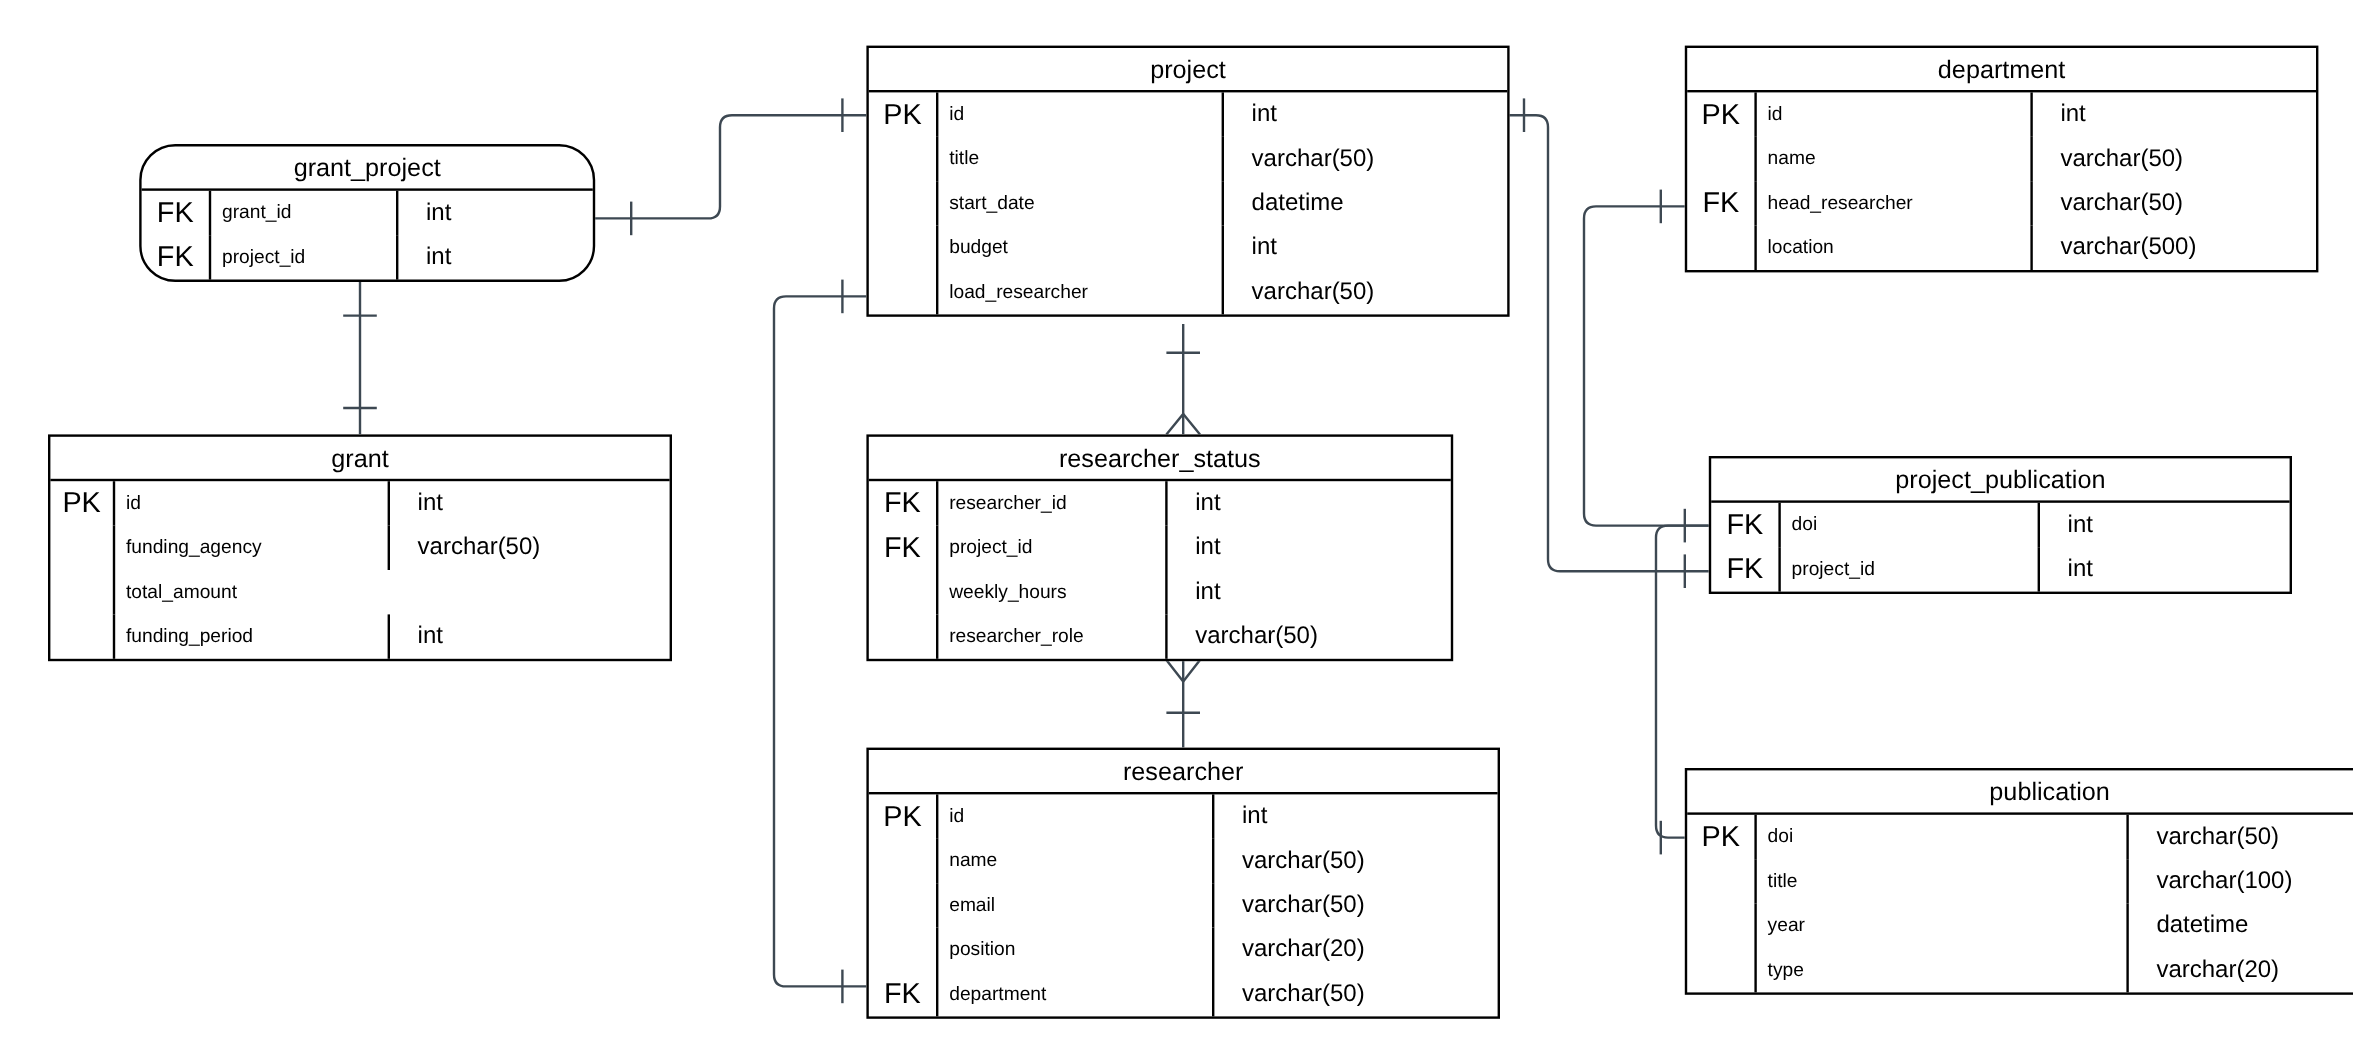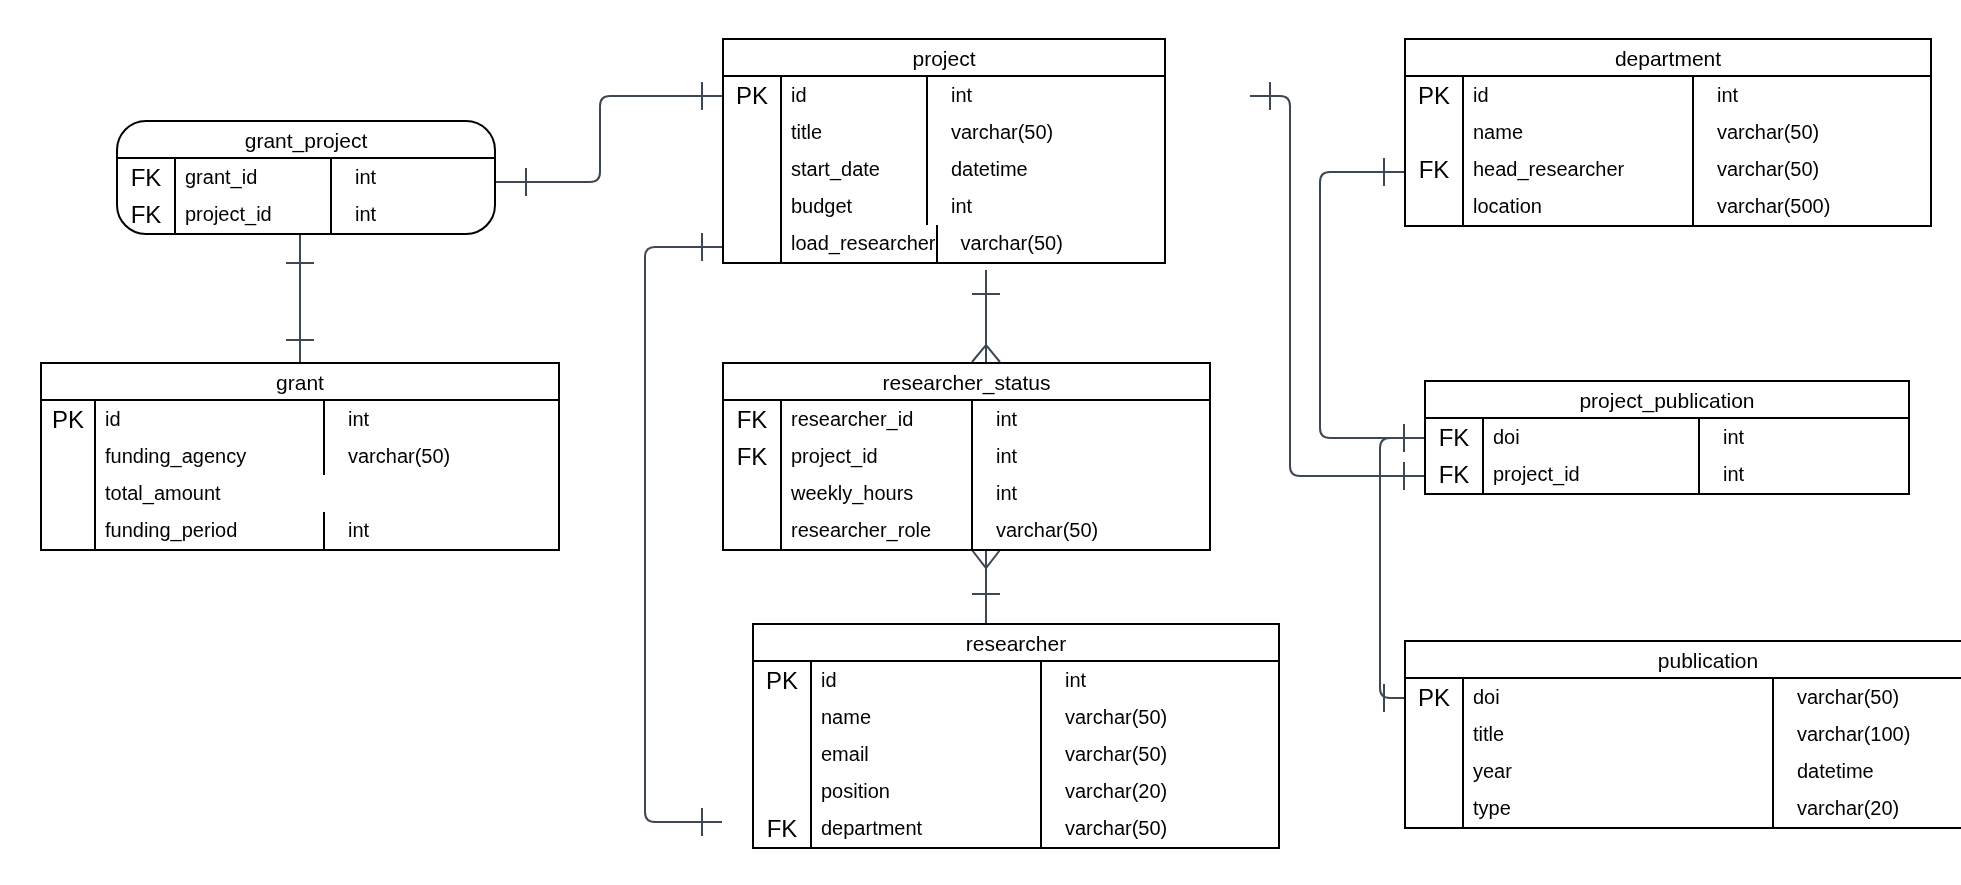--- a/index.html
+++ b/index.html
@@ -62,21 +62,21 @@
     text-align: center;
     font-size: 24px;
     line-height: 37px;
     color: #000000;
     box-sizing: border-box;
     white-space: nowrap;
   }
   .cell-name {
     flex: 1 1 auto;
     padding-left: 9px;
-    font-size: 20px;
+    font-size: 16px;
     line-height: 37px;
     color: #000000;
     border-left: 2px solid #000000;
     box-sizing: border-box;
     white-space: nowrap;
   }
   .cell-type {
     padding-left: 23px;
     font-size: 20px;
     line-height: 37px;
@@ -87,27 +87,27 @@
   }
 
   
   #ent-grant_project        { left: 116px; top: 120px;  width: 380px; border-radius: 30px; }
   #ent-grant_project .cell-type { width: 164px; }
 
   #ent-grant                { left: 40px;  top: 362px;  width: 520px; }
   #ent-grant .cell-key      { width: 52px; min-width: 52px; }
   #ent-grant .cell-type     { width: 235px; }
 
-  #ent-project              { left: 722px; top: 38px;   width: 444px; }
+  #ent-project              { left: 722px; top: 38px;   width: 536px; }
   #ent-project .cell-type   { width: 238px; }
 
   #ent-researcher_status    { left: 722px; top: 362px;  width: 489px; }
   #ent-researcher_status .cell-type { width: 238px; }
 
-  #ent-researcher           { left: 752px; top: 623px;  width: 528px; }
+  #ent-researcher           { left: 722px; top: 623px;  width: 528px; }
   #ent-researcher .cell-type{ width: 238px; }
 
   #ent-department           { left: 1404px; top: 38px;  width: 528px; }
   #ent-department .cell-type{ width: 238px; }
 
   #ent-project_publication  { left: 1424px; top: 380px; width: 486px; }
   #ent-project_publication .cell-name { flex: 0 0 216px; }
   #ent-project_publication .cell-type { width: 212px; }
 
   #ent-publication          { left: 1404px; top: 640px; width: 608px; }

